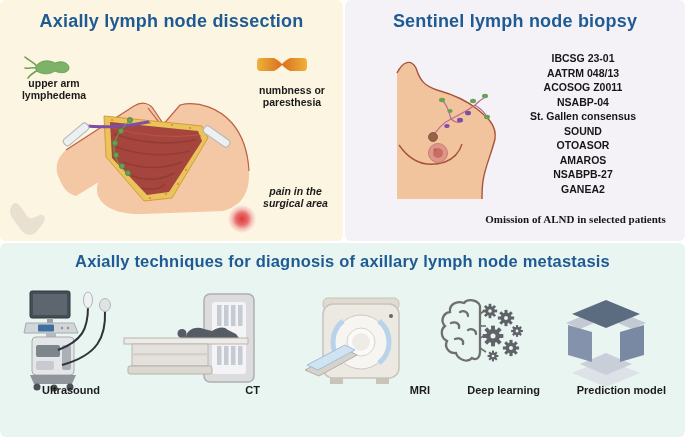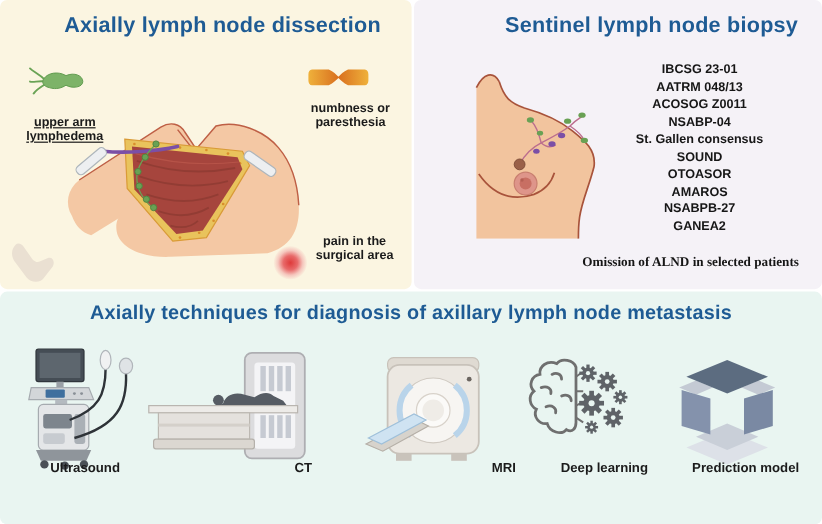--- a/index.html
+++ b/index.html
@@ -3,21 +3,21 @@
 <meta charset="utf-8">
 <style>
   html,body{margin:0;padding:0;background:#ffffff;}
   .fig{position:relative;width:685px;height:437px;background:#ffffff;overflow:hidden;
        font-family:"Liberation Sans","DejaVu Sans",sans-serif;}
   .panel{position:absolute;border-radius:6px;}
   .p-left{left:0;top:0;width:343px;height:241px;background:#FBF5E1;}
   .p-right{left:345px;top:0;width:340px;height:241px;background:#F5F2F7;}
   .p-bottom{left:0;top:243px;width:685px;height:194px;background:#E9F5F1;}
   .title{position:absolute;left:0;right:0;text-align:center;font-weight:bold;color:#1E5B94;}
-  .t-side{top:11px;font-size:18px;letter-spacing:.2px;margin-left:28px;}
+  .t-side{top:11px;font-size:18px;letter-spacing:.2px;}
   .t-bottom{top:252px;font-size:16.5px;letter-spacing:.2px;}
   .lbl{position:absolute;font-weight:bold;color:#1b1b1b;font-size:10.5px;line-height:1.15;text-align:center;}
   .abs{position:absolute;}
   .trials{position:absolute;left:490px;top:51px;width:186px;text-align:center;
           font-weight:bold;font-size:10.5px;line-height:14.5px;color:#161616;}
   .note{position:absolute;left:466px;top:213px;width:219px;text-align:center;
         font-weight:bold;font-size:11px;color:#161616;font-family:Liberation Serif, serif;}
   .tech-label{position:absolute;top:384px;text-align:right;font-weight:bold;font-size:11px;color:#1b1b1b;}
   .pain{position:absolute;left:228px;top:205px;width:28px;height:28px;border-radius:50%;
         background:radial-gradient(circle,#DE3A3A 0%,#E86A6A 30%,rgba(240,160,160,.55) 52%,rgba(250,210,210,0) 72%);}
@@ -29,21 +29,21 @@
 
   <div class="panel p-left">
     <div class="title t-side">Axially lymph node dissection</div>
 
     <svg class="abs" style="left:24px;top:55px;" width="46" height="24" viewBox="0 0 46 24">
       <path d="M14,12 C8,6 4,5 1,2" stroke="#6aa355" stroke-width="1.6" fill="none" stroke-linecap="round"></path>
       <path d="M14,13 C8,12 4,14 1,13" stroke="#6aa355" stroke-width="1.6" fill="none" stroke-linecap="round"></path>
       <path d="M14,15 C9,18 6,20 4,23" stroke="#6aa355" stroke-width="1.6" fill="none" stroke-linecap="round"></path>
       <path d="M45,13 C45,8 38,5 31,8 C24,4 16,6 13,10 C10,13 12,17 17,18 C23,20 28,18 31,16 C36,19 45,18 45,13 Z" fill="#7DB368" stroke="#5E9A4C" stroke-width="0.8"></path>
     </svg>
-    <div class="lbl" style="left:14px;top:96px;width:80px;text-decoration:underline;">upper arm lymphedema</div>
+    <div class="lbl" style="left:14px;top:77px;width:80px;">upper arm lymphedema</div>
 
     <svg class="abs" style="left:256px;top:57px;" width="52" height="15" viewBox="0 0 52 15">
       <defs>
         <linearGradient id="nerveG" x1="0" y1="0" x2="1" y2="0">
           <stop offset="0" stop-color="#EFB13B"></stop>
             <stop offset="0.5" stop-color="#D9701F"></stop>
             <stop offset="1" stop-color="#EFB13B"></stop>
         </linearGradient>
       </defs>
       <path d="M4,1 H18 C22,3 24,5 26,7 C28,5 30,3 34,1 H48 C50,1 51,3 51,5 V10 C51,12 50,14 48,14 H34 C30,12 28,10 26,8 C24,10 22,12 18,14 H4 C2,14 1,12 1,10 V5 C1,3 2,1 4,1 Z" fill="url(#nerveG)"></path>
@@ -93,21 +93,21 @@
       <g transform="translate(156,29) rotate(35)">
         <rect x="-2" y="-4" width="30" height="8" rx="3.5" fill="#EDEFF1" stroke="#AEB6BC"></rect>
       </g>
     </svg>
 
     <svg class="abs" style="left:6px;top:201px;" width="40" height="38" viewBox="0 0 40 38">
       <path d="M7,3 C3,7 3,13 7,18 L16,30 C20,35 28,35 31,30 L38,21 C40,17 38,13 34,14 L27,17 C25,18 23,17 21,15 L14,5 C12,2 9,1 7,3 Z" fill="#EAE0D2"></path>
     </svg>
 
     <div class="pain"></div>
-    <div class="lbl" style="left:253px;top:195px;width:85px;">pain in the surgical area</div>
+    <div class="lbl" style="left:253px;top:185px;width:85px;font-style:italic;">pain in the surgical area</div>
   </div>
 
   <div class="panel p-right"></div>
   <div class="title t-side" style="left:345px;right:0;width:340px;">Sentinel lymph node biopsy</div>
 
   <svg class="abs" style="left:383px;top:57px;" width="128" height="142" viewBox="0 0 128 142">
     <path d="M14,16 C20,4 28,2 33,11 C37,24 42,29 54,33 C72,38 84,44 94,52 C104,60 114,68 112,82 C108,98 102,110 100,124 C99,131 99,136 99,142 L14,142 Z" fill="#F2C49E"></path>
     <path d="M33,11 C37,24 42,29 54,33 C72,38 84,44 94,52 C104,60 114,68 112,82 C108,98 102,110 100,124 C99,131 99,136 99,142" fill="none" stroke="#A8533B" stroke-width="1.4"></path>
     <path d="M14,16 C20,4 28,2 33,11" fill="none" stroke="#A8533B" stroke-width="1.4"></path>
     <path d="M16,88 Q34,114 62,105 Q75,100 79,87" fill="none" stroke="#A8533B" stroke-width="1.4"></path>

